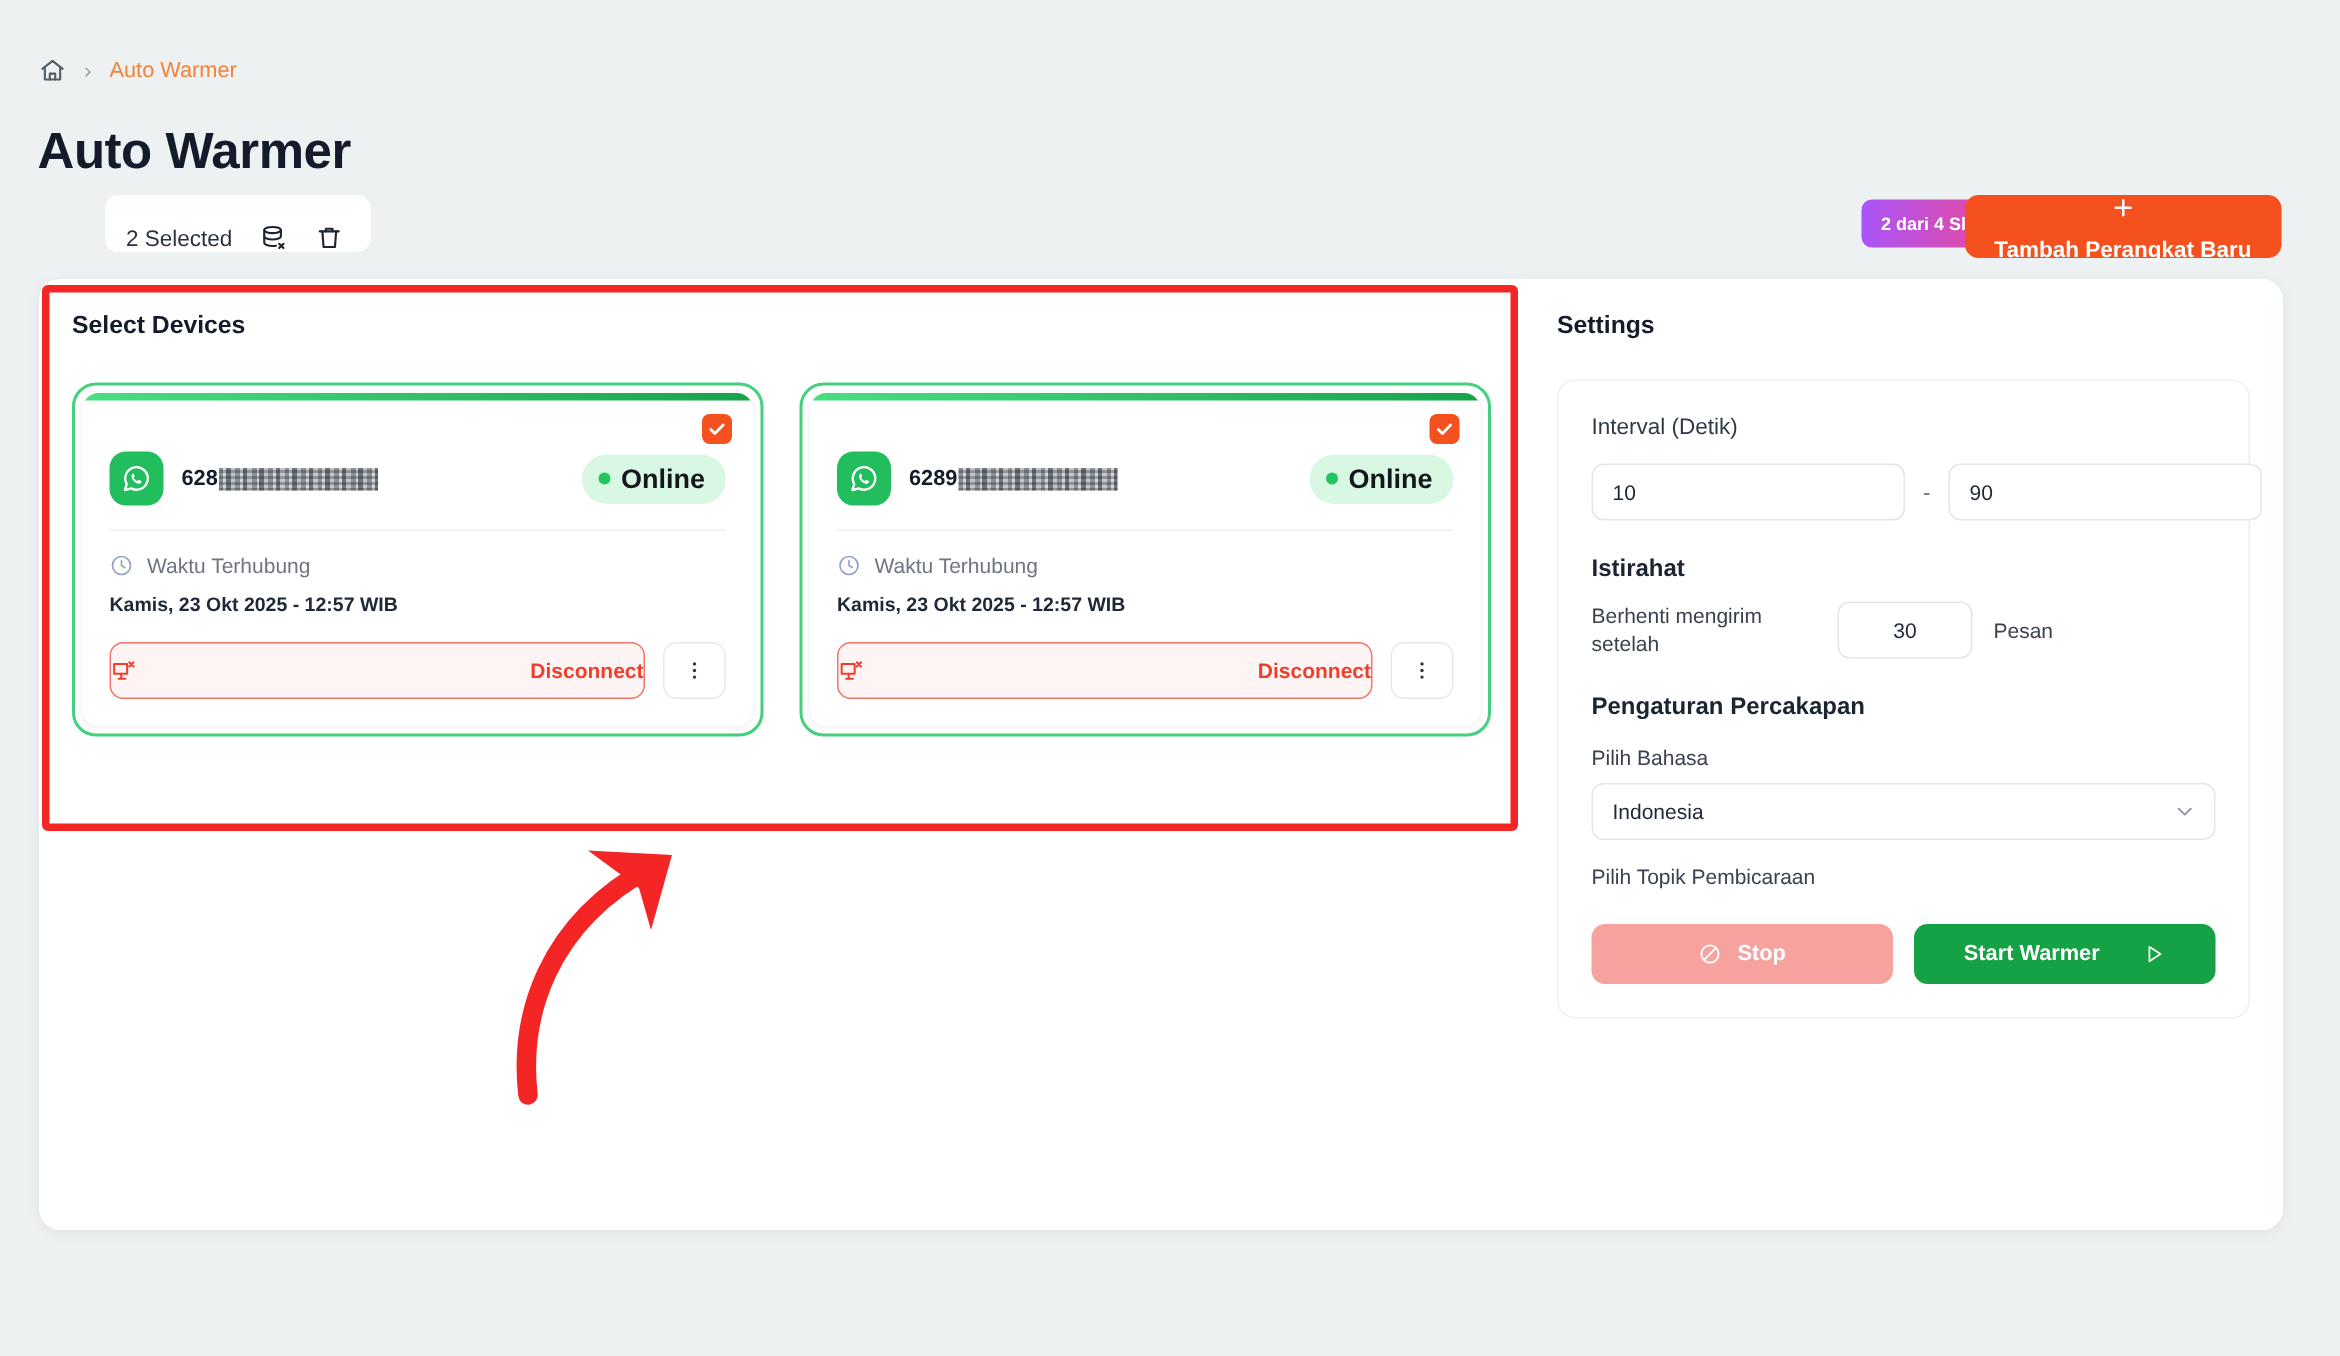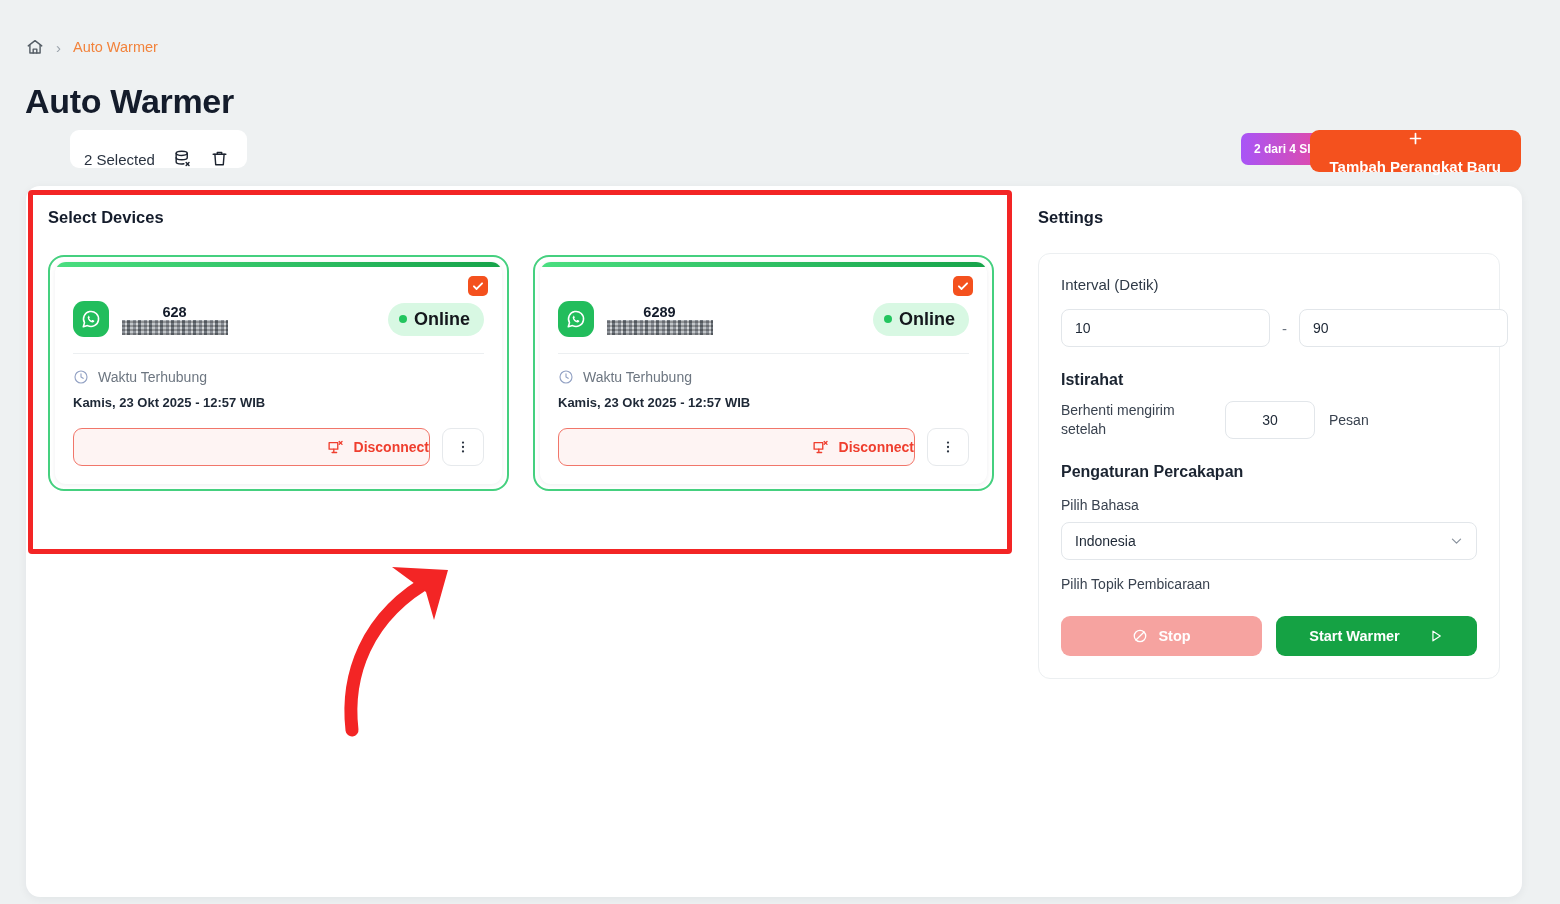--- a/index.html
+++ b/index.html
@@ -53,21 +53,21 @@
     display: flex; align-items: center; gap: 11px;
     font-size: 15px; font-weight: 600; cursor: pointer;
     font-family: "Liberation Sans", sans-serif;
     flex-direction: column;
   }
   .plus-ico { width: 17px; height: 17px; display: block; }
 
   
   .main-card {
     position: absolute; left: 26px; top: 186px;
-    width: 1496px; height: 711px;
+    width: 1496px; height: 634px;
     background: #fff; border-radius: 14px;
     box-shadow: 0 2px 10px rgba(20,30,45,.06);
   }
 
   
   .devices-pane {
     position: absolute; left: 0; top: 0; width: 990px; height: 100%;
     padding: 22px 22px 0 22px;
   }
   .pane-title { font-size: 16.5px; font-weight: 700; color: #141c2b; }
@@ -92,21 +92,21 @@
     cursor: pointer;
   }
   .card-check svg { width: 14px; height: 14px; color: #fff; display: block; }
 
   .card-row1 { display: flex; align-items: center; margin-top: 18px; }
   .wa-ico {
     width: 36px; height: 36px; border-radius: 11px; background: #22bd5c;
     display: flex; align-items: center; justify-content: center; flex: none;
   }
   .wa-ico svg { width: 22px; height: 22px; color: #fff; display: block; }
-  .phone-wrap { margin-left: 12px; display: flex; align-items: center; font-size: 14.5px; font-weight: 700; color: #141c2b; flex-direction: column; }
+  .phone-wrap { margin-left: 12px; display: flex; align-items: center; font-size: 14.5px; font-weight: 700; color: #141c2b; }
   .phone-blur {
     display: inline-block; height: 15px; width: 106px; margin-left: 1px;
     background:
       repeating-linear-gradient(90deg, #8d9299 0 3px, #d4d7da 3px 5px, #6f757c 5px 8px, #c2c6ca 8px 11px),
       repeating-linear-gradient(0deg, rgba(0,0,0,.25) 0 2px, rgba(255,255,255,.25) 2px 4px);
     background-blend-mode: multiply;
     filter: blur(0.4px);
     vertical-align: middle;
   }
   .status-pill {
@@ -123,21 +123,21 @@
     display: flex; align-items: center; gap: 9px;
     margin-top: 15px; font-size: 14px; color: #6d7681;
   }
   .clock-ico { width: 16px; height: 16px; color: #93a2c4; display: block; }
   .conn-date { margin-top: 10px; font-size: 13px; font-weight: 700; color: #1e2836; }
 
   .card-actions { display: flex; gap: 12px; margin-top: 18px; }
   .disconnect-btn {
     flex: 1; height: 38px; border: 1px solid #f1766a; border-radius: 9px;
     background: #fef4f3; color: #ef3e2e;
-    display: flex; align-items: center; justify-content: flex-end; gap: 10px;
+    display: flex; align-items: center; justify-content: space-between; gap: 10px;
     font-size: 14px; font-weight: 700; cursor: pointer;
     font-family: "Liberation Sans", sans-serif;
   }
   .disconnect-btn svg { width: 17px; height: 17px; display: block; }
   .kebab-btn {
     width: 42px; height: 38px; border: 1px solid #e6e9ec; border-radius: 9px;
     background: #fff; display: flex; align-items: center; justify-content: center;
     cursor: pointer;
   }
   .kebab-btn svg { width: 16px; height: 16px; color: #2c3542; display: block; }

